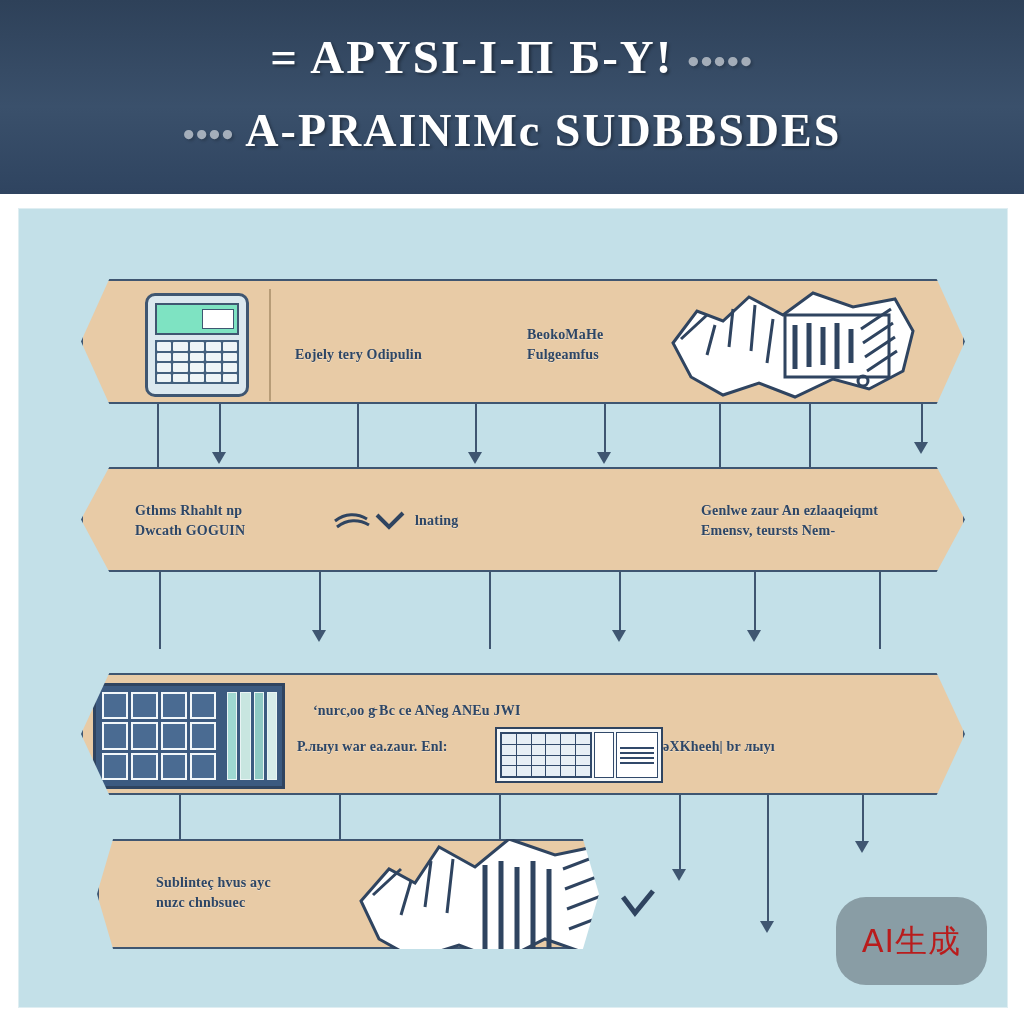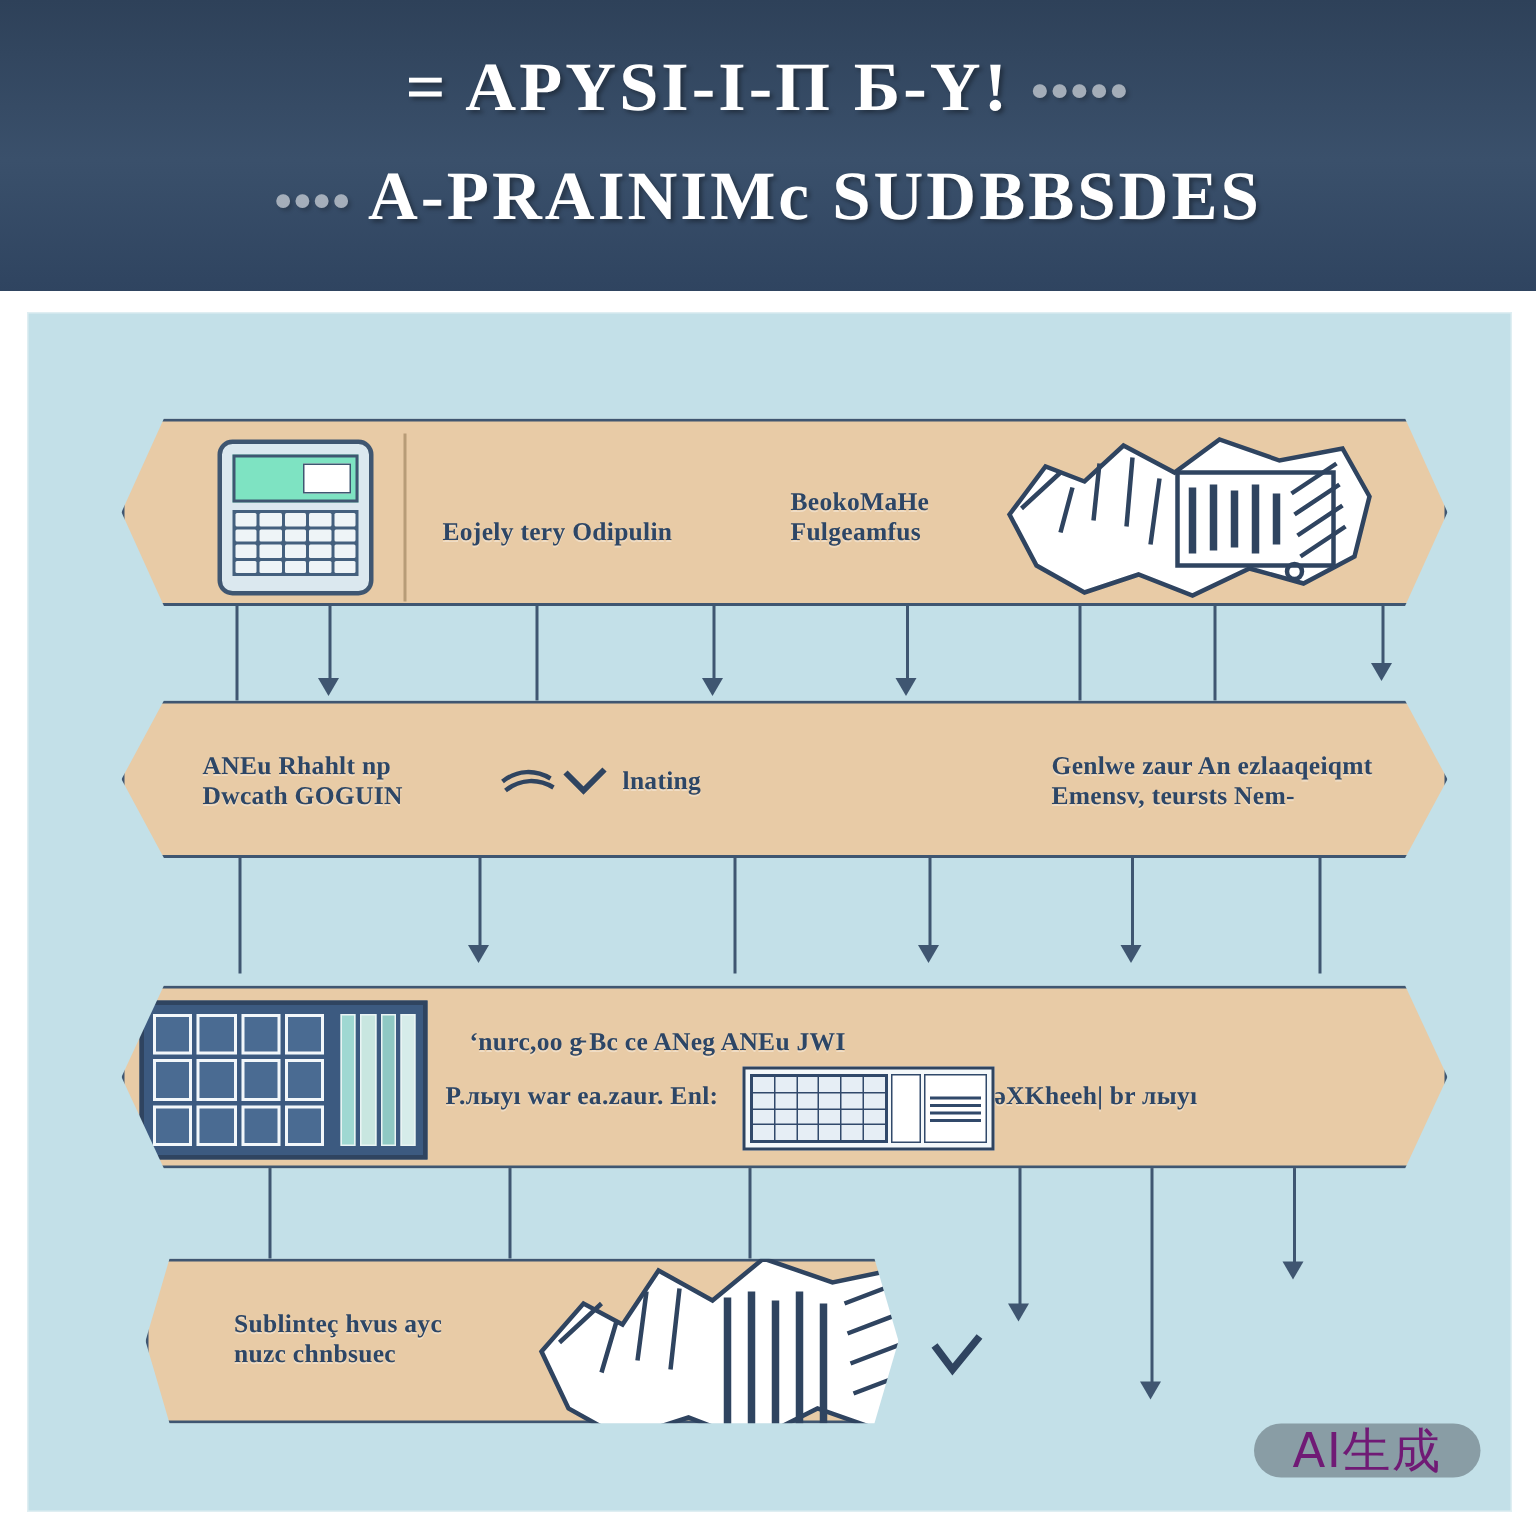--- a/index.html
+++ b/index.html
@@ -63,30 +63,30 @@
   }
   .bar-inner{
     position:relative;width:100%;height:100%;
     display:flex;align-items:center;
   }
   .bar-text{
     position:absolute;
     color:#2d4666;
     font-family:"Liberation Serif", serif;
     font-weight:bold;
-    font-size:17px;
+    font-size:14px;
     line-height:20px;
     text-shadow:0 1px 0 rgba(255,255,255,.35);
     letter-spacing:.2px;
   }
 
   
   #bar1{left:62px;top:70px;width:884px;height:125px;}
   #bar2{left:62px;top:258px;width:884px;height:105px;}
-  #bar3{left:62px;top:448px;width:884px;height:122px;}
+  #bar3{left:62px;top:464px;width:884px;height:122px;}
   #bar4{left:78px;top:630px;width:502px;height:110px;}
 
   
   .vline{
     position:absolute;width:2px;background:#3f5671;
   }
   .arrowhead{
     position:absolute;width:0;height:0;
     border-left:7px solid transparent;
     border-right:7px solid transparent;
@@ -161,23 +161,23 @@
   }
   .console-lines span{height:2px;background:#31496a;}
 
   
   .sketch{position:absolute;pointer-events:none;}
 
   
   .watermark{
     position:absolute;right:20px;bottom:22px;
     background:rgba(120,138,146,.78);
-    color:#701a75;
+    color:#b91c1c;
     border-radius:30px;
-    padding:0 26px;
+    padding:26px 26px;
     font-size:32px;line-height:36px;
     font-family:"DejaVu Sans", sans-serif;
     letter-spacing:1px;
   }
 </style>
 </head>
 <body>
 
 <div id="root">
 
@@ -271,21 +271,21 @@
             <rect x="122" y="30" width="104" height="62" fill="none" stroke="#2f4460" stroke-width="3"></rect>
             <path d="M132,40 L132,84 M146,38 L146,82 M160,42 L160,80 M174,38 L174,84 M188,44 L188,78" stroke="#2f4460" stroke-width="5"></path>
             <path d="M198,44 L228,24 M200,58 L230,38 M202,72 L232,52 M204,86 L234,66" stroke="#2f4460" stroke-width="3"></path>
             <circle cx="200" cy="96" r="5" fill="none" stroke="#2f4460" stroke-width="3"></circle>
           </svg>
         </div>
       </div>
 
       <div class="bar" id="bar2">
         <div class="bar-inner">
-          <div class="bar-text" style="left:52px;top:32px;width:190px;white-space:pre-line;">ANEu Rhahlt np
+          <div class="bar-text" style="left:52px;top:32px;width:190px;white-space:pre-line;">Gthms Rhahlt np
 Dwcath GOGUIN</div>
 
           <svg class="sketch" style="left:250px;top:38px;" width="80" height="28" viewBox="0 0 80 28">
             <path d="M2,14 C12,6 24,6 34,12" stroke="#2f4460" stroke-width="3" fill="none"></path>
             <path d="M4,20 C14,12 26,12 36,18" stroke="#2f4460" stroke-width="3" fill="none"></path>
             <path d="M44,8 L56,20 L70,6" stroke="#2f4460" stroke-width="4" fill="none"></path>
           </svg>
 
           <div class="bar-text" style="left:332px;top:42px;width:90px;">lnating</div>
           <div class="bar-text" style="left:618px;top:32px;width:246px;white-space:pre-line;">Genlwe zaur An ezlaaqeiqmt

